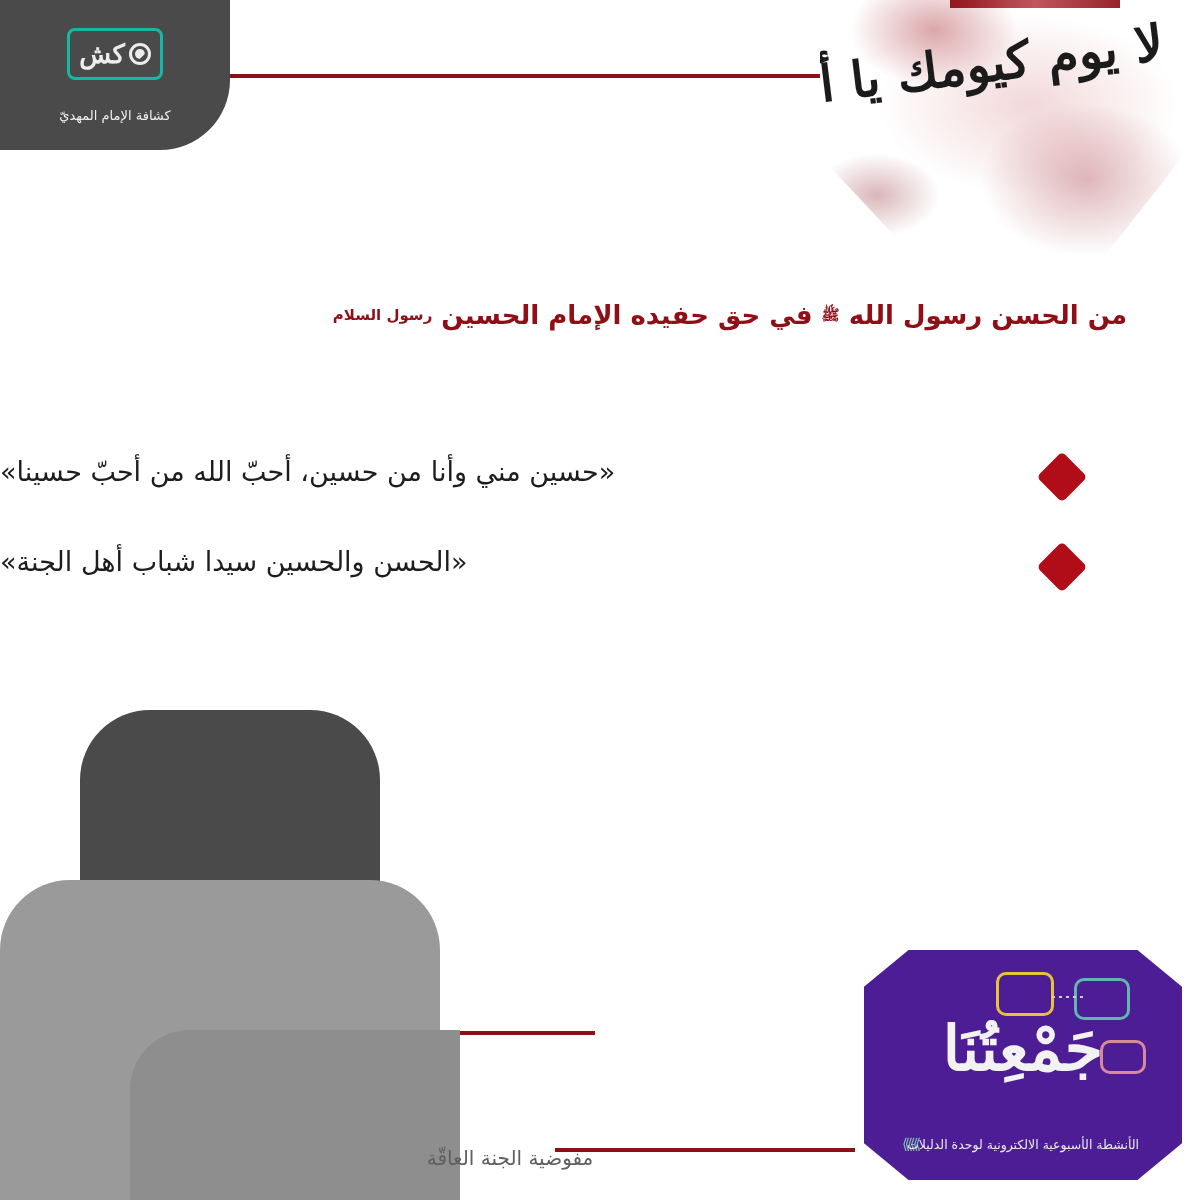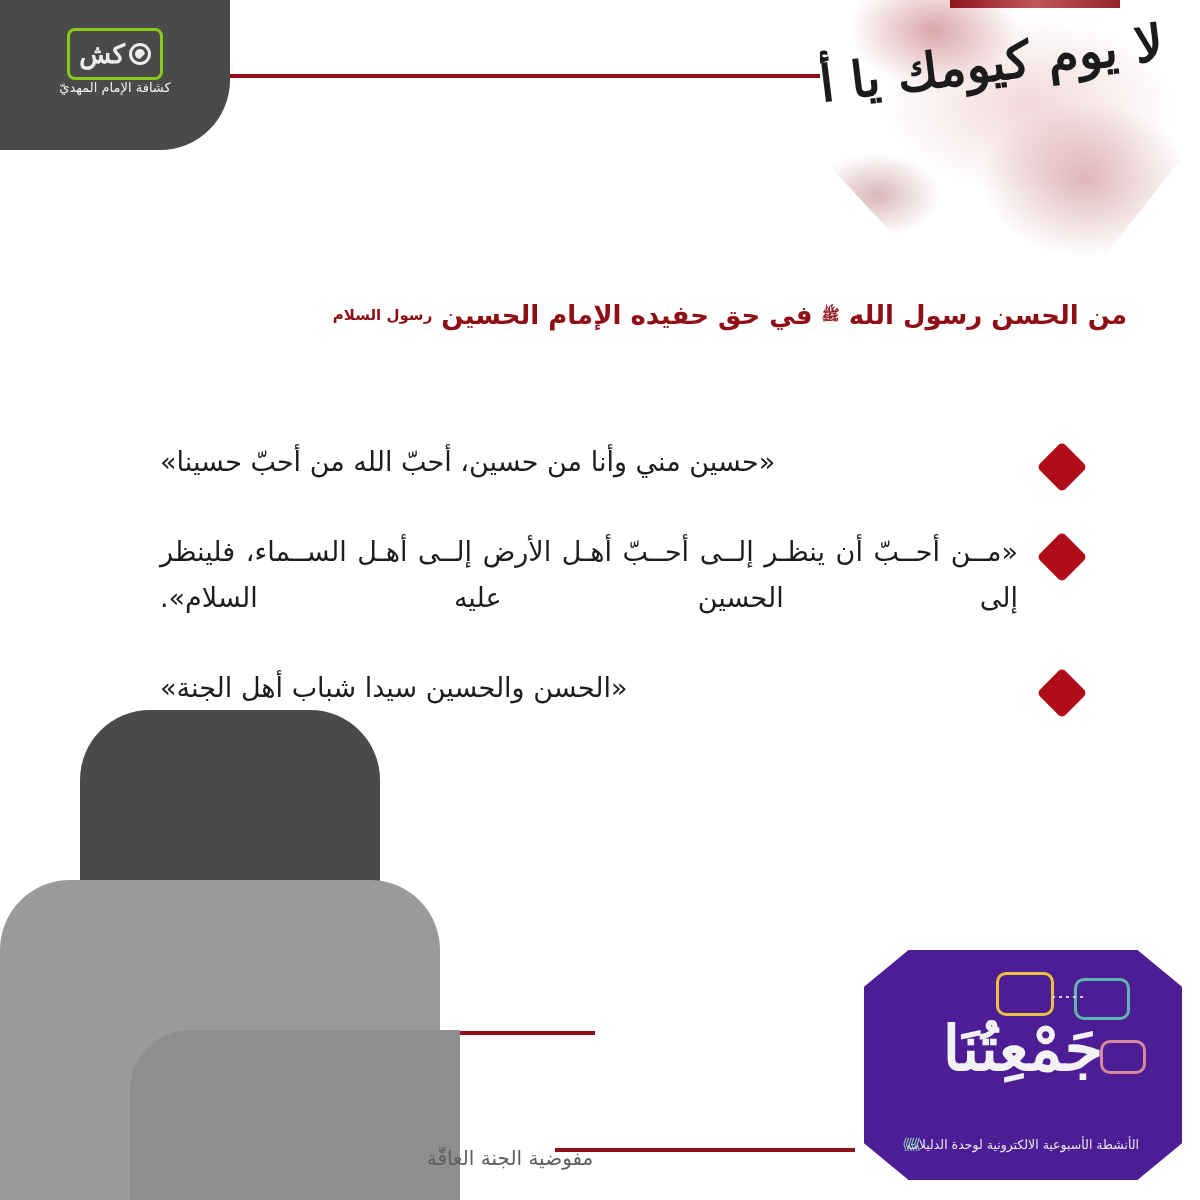--- a/index.html
+++ b/index.html
@@ -96,21 +96,21 @@
     background: #4a4a4a;
     border-bottom-right-radius: 70px;
   }
   .logo-mark {
     position: absolute;
     top: 28px;
     left: 50%;
     transform: translateX(-50%);
     width: 96px;
     height: 52px;
-    border: 3px solid #84cc16;
+    border: 3px solid #14b8a6;
     border-radius: 8px;
     display: flex;
     align-items: center;
     justify-content: center;
     gap: 4px;
   }
   .logo-mark .lm-text {
     font-family: "DejaVu Serif", "Liberation Serif", serif;
     font-size: 26px;
     font-weight: bold;
@@ -126,21 +126,21 @@
   .logo-mark .lm-dot::after {
     content: "";
     position: absolute;
     inset: 3px;
     border-radius: 50%;
     background: #ededed;
     clip-path: polygon(0 0, 100% 0, 100% 50%, 50% 100%, 0 100%);
   }
   .logo-caption {
     position: absolute;
-    top: 80px;
+    top: 108px;
     left: 0;
     width: 100%;
     text-align: center;
     font-size: 13px;
     color: #f0f0f0;
     letter-spacing: 0px;
   }
 
   
   .headline {
@@ -157,25 +157,24 @@
   }
   .headline .hon {
     font-size: 15px;
     color: #8f0f17;
     vertical-align: 4px;
   }
 
   
   .quotes {
     position: absolute;
-    top: 439px;
+    top: 449px;
     right: 0;
     width: 1200px;
     padding-right: 120px;
-    padding-left: 160px;
     direction: rtl;
   }
   .quote-row {
     display: flex;
     align-items: flex-start;
     justify-content: flex-start;
     margin-bottom: 44px;
   }
   .bullet {
     flex: 0 0 auto;
@@ -343,24 +342,20 @@
     <span class="hon">رسول السلام</span>
   </div>
 
   <div class="quotes">
 
     <div class="quote-row">
       <div class="bullet"></div>
       <div class="quote-text single">«حسين مني وأنا من حسين، أحبّ الله من أحبّ حسينا»</div>
     </div>
 
-    <div class="quote-row">
-      <div class="bullet"></div>
-      <div class="quote-text">«مــن أحــبّ أن ينظـر إلــى أحــبّ أهـل الأرض إلــى أهـل الســماء، فلينظر إلى الحسين عليه السلام».</div>
-    </div>
 
     <div class="quote-row">
       <div class="bullet"></div>
       <div class="quote-text single">«الحسن والحسين سيدا شباب أهل الجنة»</div>
     </div>
 
   </div>
 
   <div class="grey-shape-dark"></div>
   <div class="grey-shape-light"></div>

